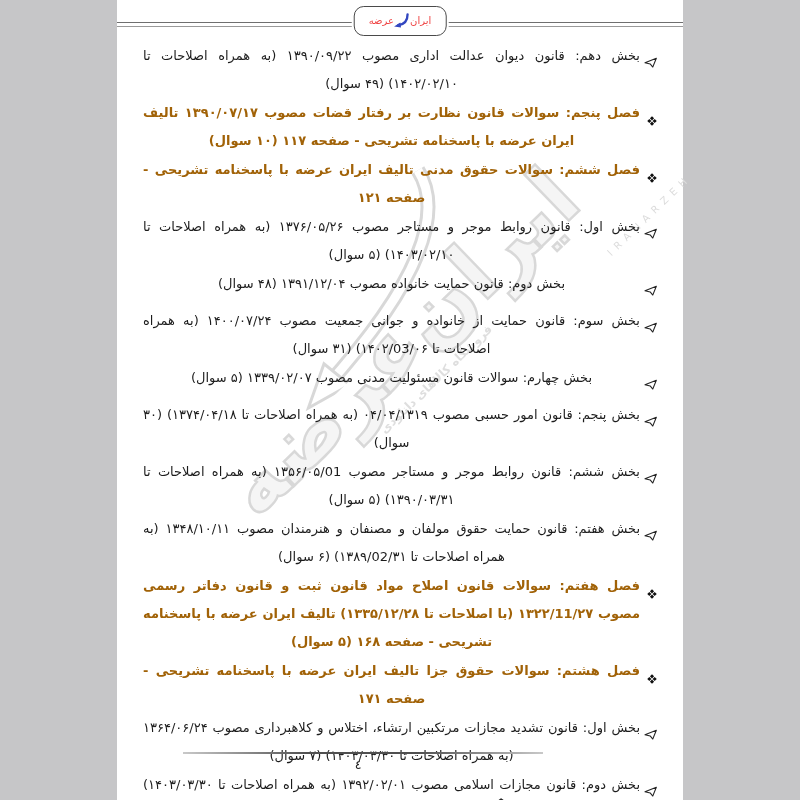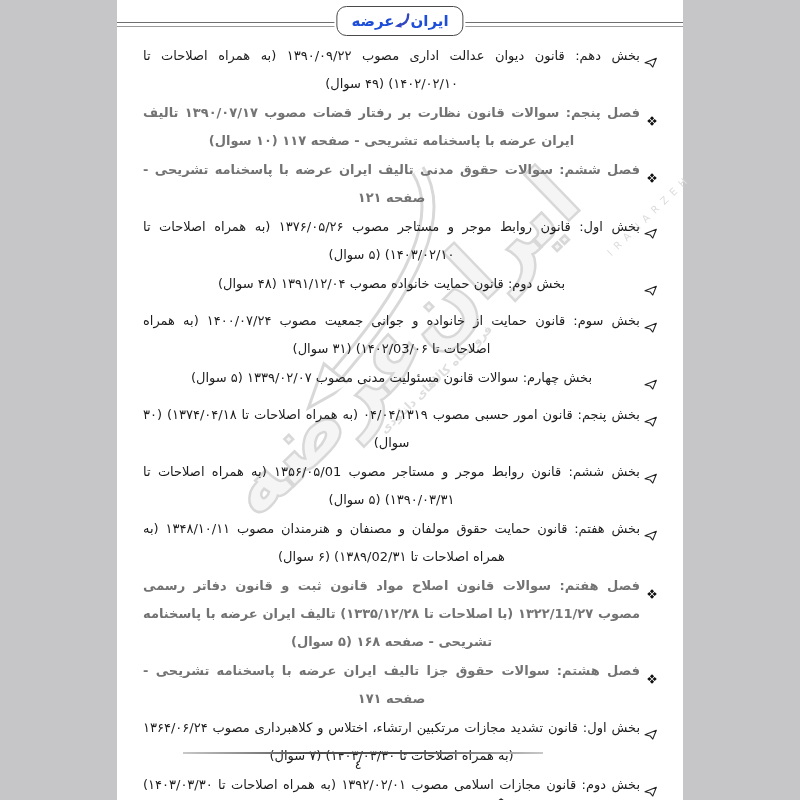--- a/index.html
+++ b/index.html
@@ -19,37 +19,37 @@
     z-index:2;
   }
   .logo-box{
     position:absolute;top:6px;left:50%;transform:translateX(-50%);
     background:#fff;border:1.6px solid #4a4a4a;border-radius:10px;
     padding:3px 14px 4px 14px;z-index:3;direction:rtl;
     display:flex;align-items:center;gap:2px;
     box-shadow:0 0 0 2px #fff;
   }
   .logo-box .brand{
-    font-weight:bold;font-size:15px;color:#1d4ed8;letter-spacing:0;
+    font-weight:normal;font-size:10px;color:#ef4444;letter-spacing:0;
     line-height:18px;
   }
   .logo-arrow{margin:0 -3px;position:relative;top:3px;}
   
   .toc{
     position:absolute;top:42px;right:26px;left:26px;z-index:1;
   }
   .entry{
     display:flex;align-items:flex-start;
     font-size:13px;line-height:28px;color:#1c1c1c;margin-bottom:1px;
   }
   .entry .bullet{flex:0 0 17px;padding-top:8px;}
   .entry .entry-text{
     flex:1;text-align:justify;text-align-last:center;
   }
-  .entry.chapter{font-weight:bold;color:#737373;}
+  .entry.chapter{font-weight:bold;color:#a16207;}
   .entry.chapter .bullet{padding-top:9px;}
   
   .watermark{
     position:absolute;left:40px;top:300px;width:500px;z-index:0;
     transform:rotate(-44deg);text-align:center;direction:rtl;
     pointer-events:none;opacity:.85;
   }
   .watermark .wm-brand{
     font-size:84px;font-weight:bold;line-height:80px;
     color:#f4f4f4;-webkit-text-stroke:2.5px #d2d2d2;

